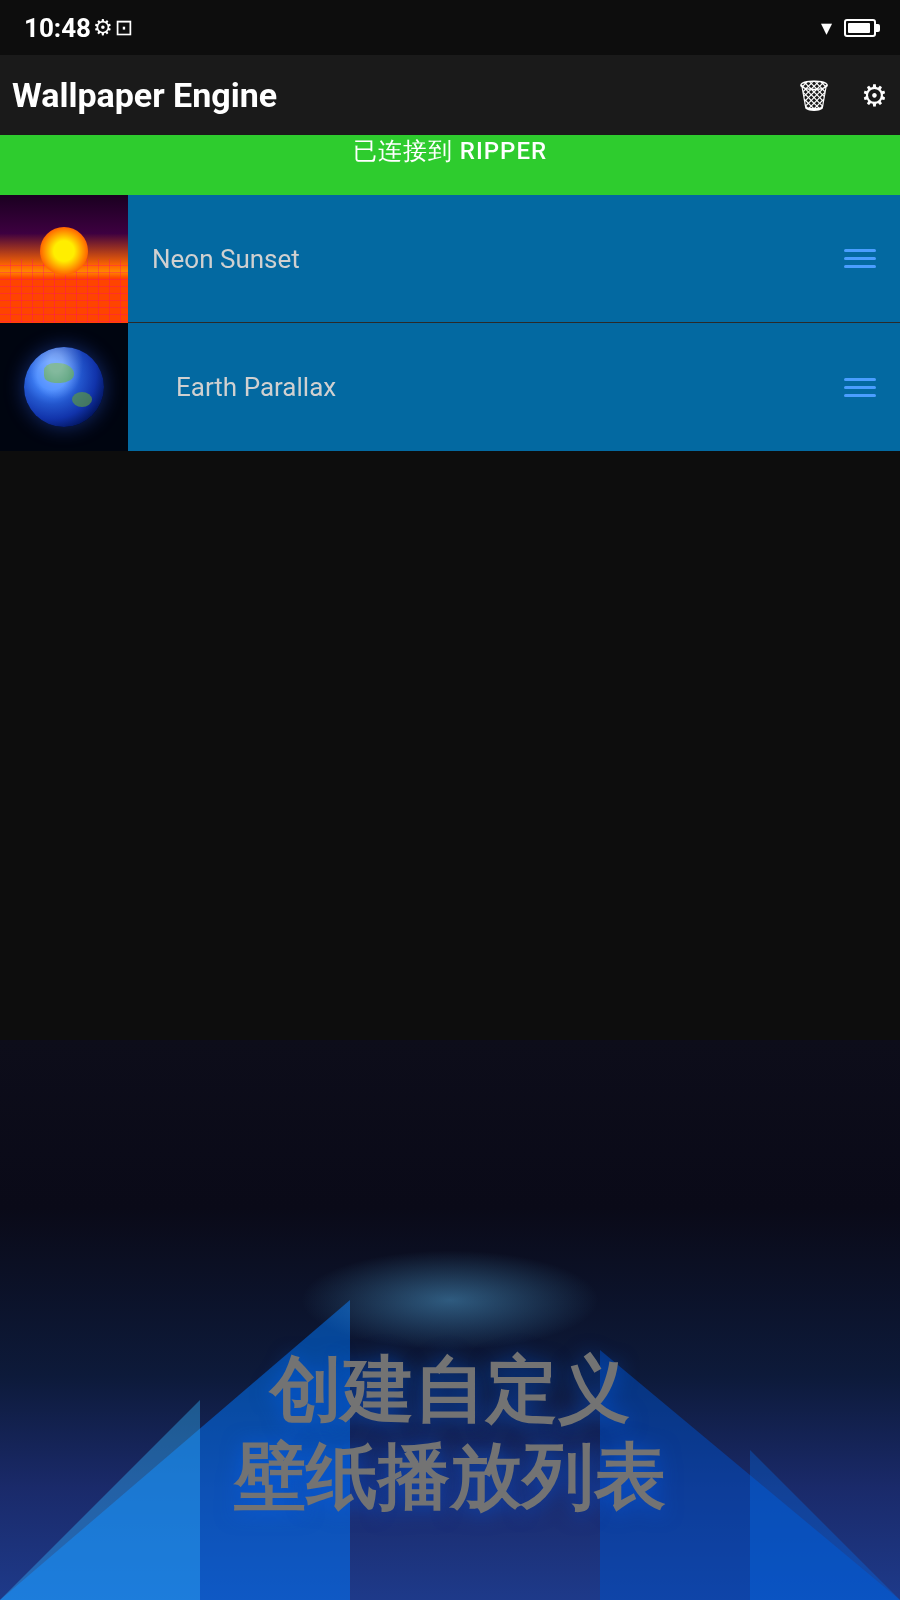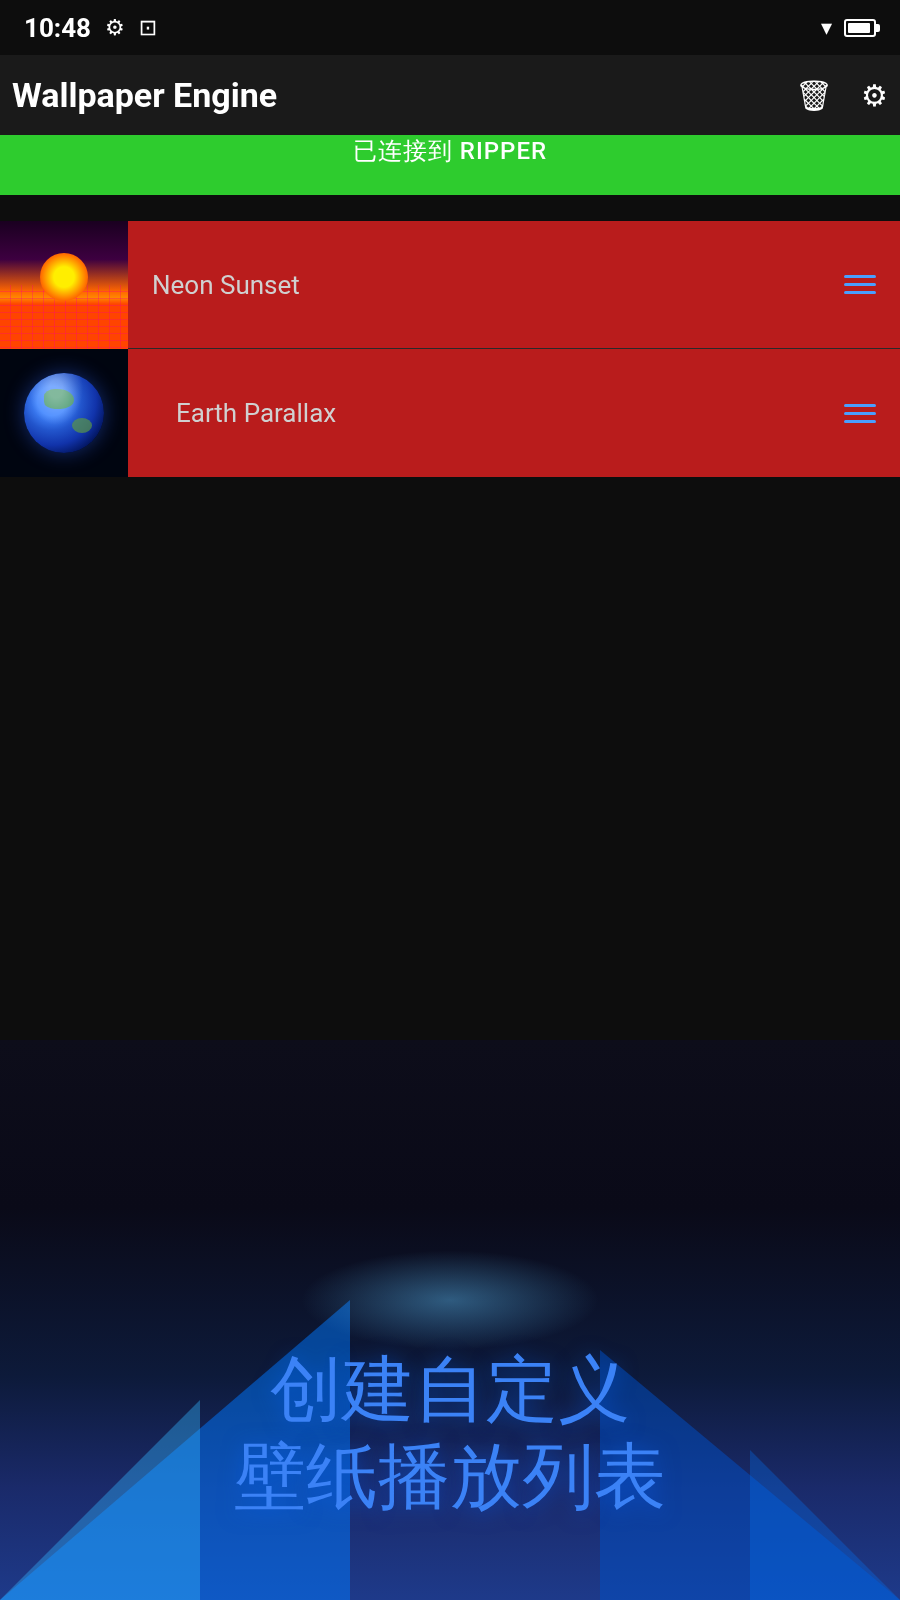--- a/index.html
+++ b/index.html
@@ -18,21 +18,21 @@
       height: 55px;
       background: #0d0d0d;
       display: flex;
       align-items: center;
       justify-content: space-between;
       padding: 0 24px;
     }
     .status-left {
       display: flex;
       align-items: center;
-      gap: 14px;
+      gap: 2px;
     }
     .status-time {
       color: #ffffff;
       font-size: 26px;
       font-weight: bold;
     }
     .status-icon {
       color: #ffffff;
       font-size: 22px;
     }
@@ -77,22 +77,21 @@
     }
     .connection-text {
       color: #ffffff;
       font-size: 24px;
       font-weight: 500;
       letter-spacing: 1px;
     }
 
     
     #wallpaper-list {
-      background: #b91c1c;
-      margin-top: 26px;
+      background: #0369a1;
     }
 
     .wallpaper-item {
       display: flex;
       align-items: center;
       height: 128px;
       border-bottom: 1px solid #2a2a2a;
       cursor: pointer;
       padding-right: 24px;
     }
@@ -321,23 +320,23 @@
       border-left: 0px solid transparent;
       border-bottom: 150px solid rgba(0, 120, 255, 0.3);
     }
 
     .promo-text {
       position: absolute;
       bottom: 80px;
       left: 0;
       right: 0;
       text-align: center;
-      color: #3b82f6;
+      color: #737373;
       font-size: 72px;
-      font-weight: normal;
+      font-weight: bold;
       line-height: 1.2;
       text-shadow: 0 2px 20px rgba(0,100,255,0.5);
       z-index: 10;
     }
 
     
     .glow-center {
       position: absolute;
       bottom: 250px;
       left: 50%;

